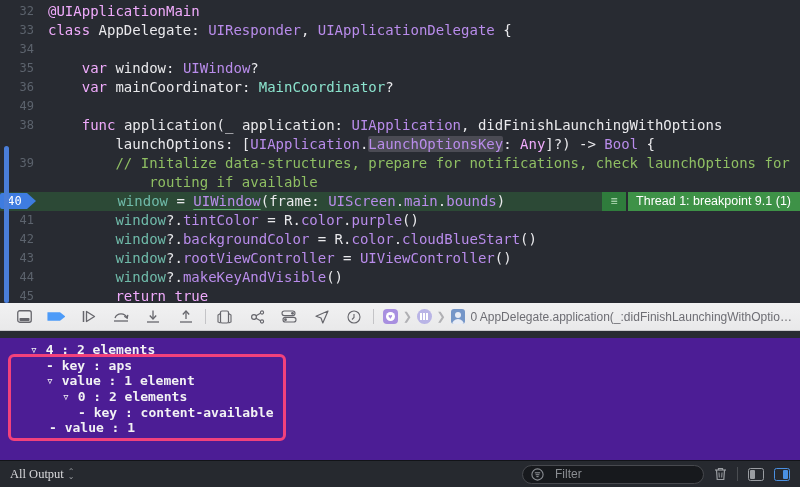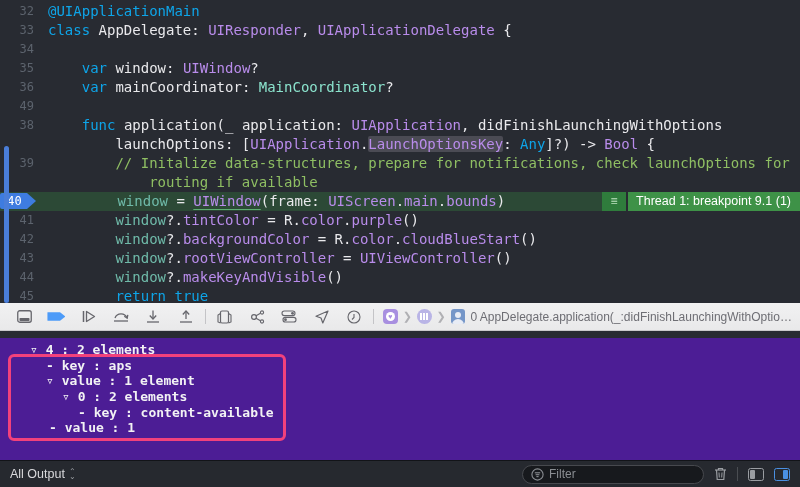--- a/index.html
+++ b/index.html
@@ -11,21 +11,21 @@
   #edge-bar { position:absolute; left:4px; top:146px; width:5px; height:157px; background:#4a7ed9; border-radius:3px; }
   #code-lines { position:absolute; left:0; top:2px; width:800px; }
   .crow { position:relative; display:flex; height:19px; line-height:19px; font-size:14px; white-space:pre; }
   .crow.exec { background:#2c4936; }
   .gut { flex:0 0 46px; text-align:right; padding-right:12px; color:#5c636d; font-size:12px; }
   .bpmark { display:inline-block; width:36px; height:16px; line-height:16px; margin-top:1px; background:#3e7ce0; color:#fff;
             text-align:center; padding-right:7px; font-size:12px;
             clip-path:polygon(0 0, 27px 0, 100% 50%, 27px 100%, 0 100%); border-radius:2px; }
   .ctext { padding-left:2px; }
   .pl   { color:#e9e9ec; }
-  .kw   { color:#0ea5e9; }
+  .kw   { color:#f0abfc; }
   .type { color:#b98ceb; }
   .proj { color:#8be3cd; }
   .mint { color:#6fbaa9; }
   .cm   { color:#8fbf63; }
   .u    { text-decoration:underline; text-decoration-color:#5fae74; text-underline-offset:3px; }
   .hl   { background:#4b4b54; border-radius:2px; }
   .ann  { position:absolute; right:0; top:0; height:19px; display:flex; align-items:stretch; font-family:"Liberation Sans", sans-serif; }
   .annmenu { width:26px; background:#2f7c3c; color:#bfe3c2; text-align:center; font-size:12px; line-height:19px; border-right:2px solid #282b32; }
   .anntext { background:#3e9247; color:#ffffff; font-size:12.5px; line-height:19px; padding:0 9px 0 8px; }
 
@@ -53,24 +53,24 @@
   #tree { padding-top:4px; }
   .trow { height:15.7px; line-height:15.7px; font-size:13px; font-weight:bold; color:#f2f2f4; white-space:pre; }
   #pink-box { position:absolute; left:8px; top:16px; width:278px; height:87px; border:3px solid #f2417c; border-radius:6px; pointer-events:none; }
   #lldb-line { margin-top:13px; padding-left:8px; font-size:13px; font-weight:bold; white-space:pre; }
   #lldb-prompt { color:#5cb85f; }
   #lldb-cmd { color:#f2f2f4; }
 
   
   #bottombar { position:absolute; left:0; top:460px; width:800px; height:27px; background:#26292f; border-top:1px solid #121418;
                display:flex; align-items:center; justify-content:space-between; padding:0 10px; font-family:"Liberation Sans", sans-serif; }
-  #scope { display:flex; align-items:center; gap:4px; color:#d9d9dc; font-size:12.5px; }
+  #scope { display:flex; align-items:center; gap:4px; color:#d9d9dc; font-size:12.5px;font-family:Liberation Serif, serif; }
   #scope .sorter { display:flex; flex-direction:column; line-height:5px; font-size:8px; color:#9a9da2; }
   #right-cluster { display:flex; align-items:center; gap:10px; }
-  #filter-field { width:182px; height:19px; border-radius:10px; background:#17191d; border:1px solid #47494e; display:flex; align-items:center; gap:5px; padding:0 8px; }
+  #filter-field { width:182px; height:19px; border-radius:10px; background:#17191d; border:1px solid #47494e; display:flex; align-items:center; gap:11px; padding:0 8px; }
   #filter-field span { color:#8a8d92; font-size:12px; }
   .bb-sep { width:1px; height:14px; background:#4a4d52; }
   .panel-ic { width:16px; height:13px; border-radius:2.5px; position:relative; }
   .panel-ic.gray { border:1.5px solid #9a9da2; }
   .panel-ic.gray::before { content:""; position:absolute; left:1px; top:1px; bottom:1px; width:5px; background:#9a9da2; border-radius:1px; }
   .panel-ic.blue { border:1.5px solid #4a90e2; }
   .panel-ic.blue::before { content:""; position:absolute; right:1px; top:1px; bottom:1px; width:5px; background:#4a90e2; border-radius:1px; }
   .trash svg { display:block; }
 </style>
 </head>

